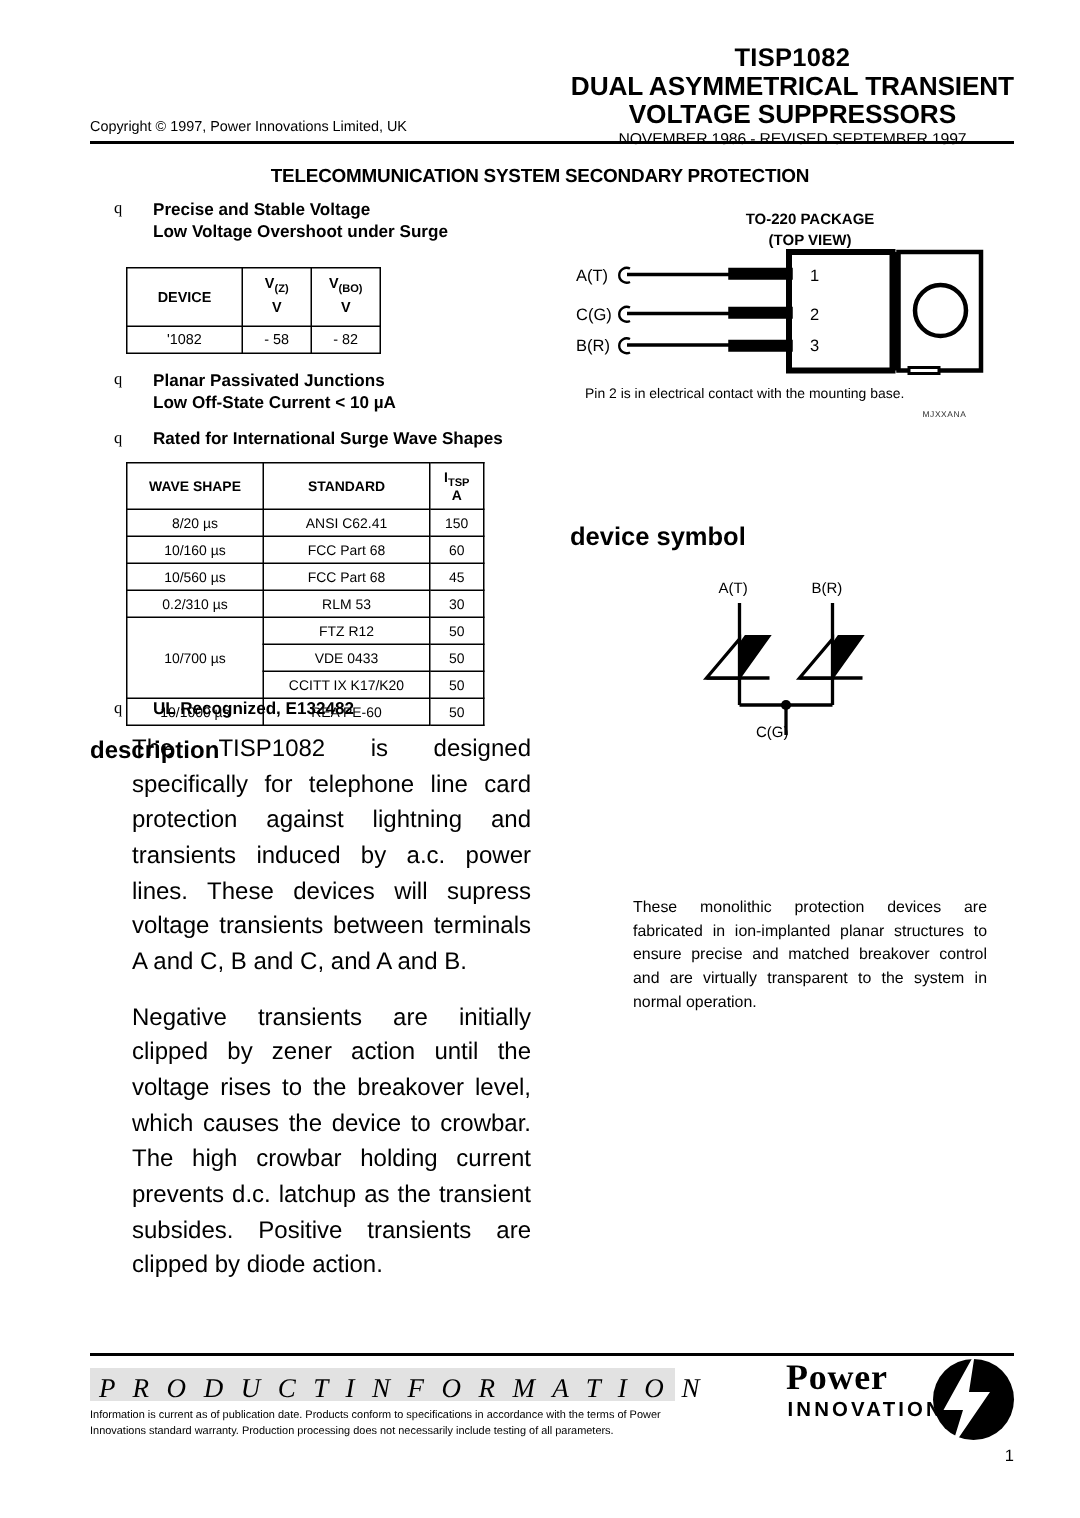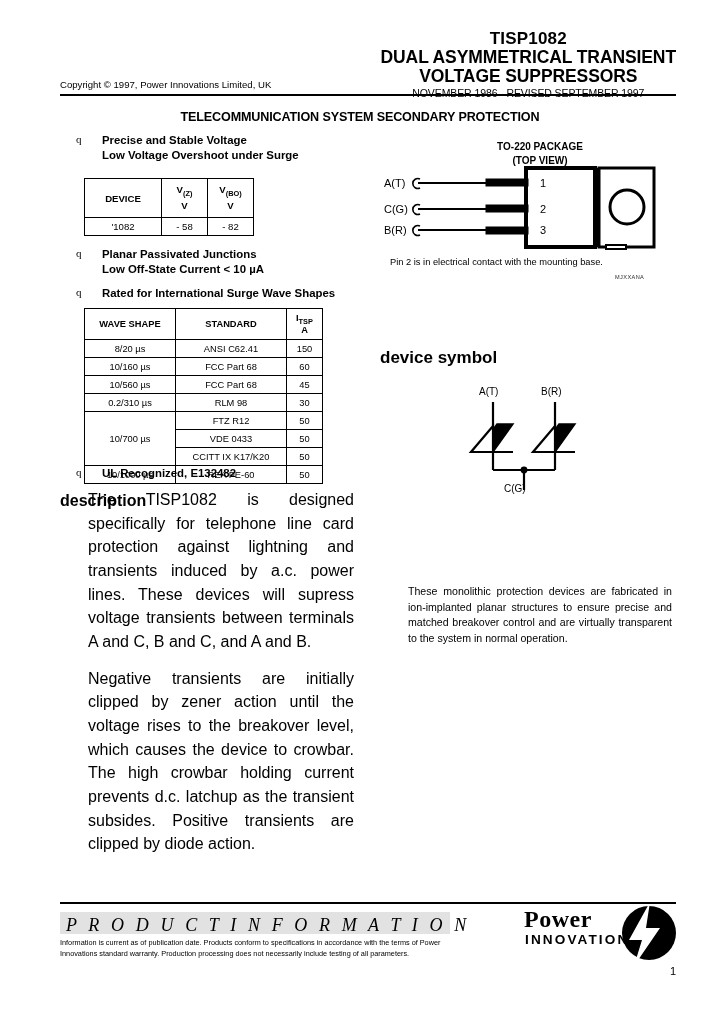--- a/index.html
+++ b/index.html
@@ -207,21 +207,21 @@
   .desc-col-l p { margin: 0 0 13px 0; }
   .desc-col-r {
     position: absolute;
     left: 406px;
     top: 582px;
     width: 268px;
     font-size: 10.6px;
     line-height: 1.48;
     text-align: justify;
   }
-  .desc-col-r p { margin: 2px; }
+  .desc-col-r p { margin: 16px; }
 
   
   .foot-rule {
     position: absolute;
     left: 60px;
     top: 902px;
     width: 616px;
     height: 2px;
     background: #000;
   }
@@ -372,21 +372,21 @@
           <td class="c-std">FCC Part 68</td>
           <td class="c-i">60</td>
         </tr>
         <tr>
           <td class="c-ws">10/560 µs</td>
           <td class="c-std">FCC Part 68</td>
           <td class="c-i">45</td>
         </tr>
         <tr>
           <td class="c-ws">0.2/310 µs</td>
-          <td class="c-std">RLM 98</td>
+          <td class="c-std">RLM 53</td>
           <td class="c-i">30</td>
         </tr>
         <tr>
           <td class="c-ws" rowspan="3">10/700 µs</td>
           <td class="c-std">FTZ R12</td>
           <td class="c-i">50</td>
         </tr>
         <tr>
           <td class="c-std">VDE 0433</td>
           <td class="c-i">50</td>

